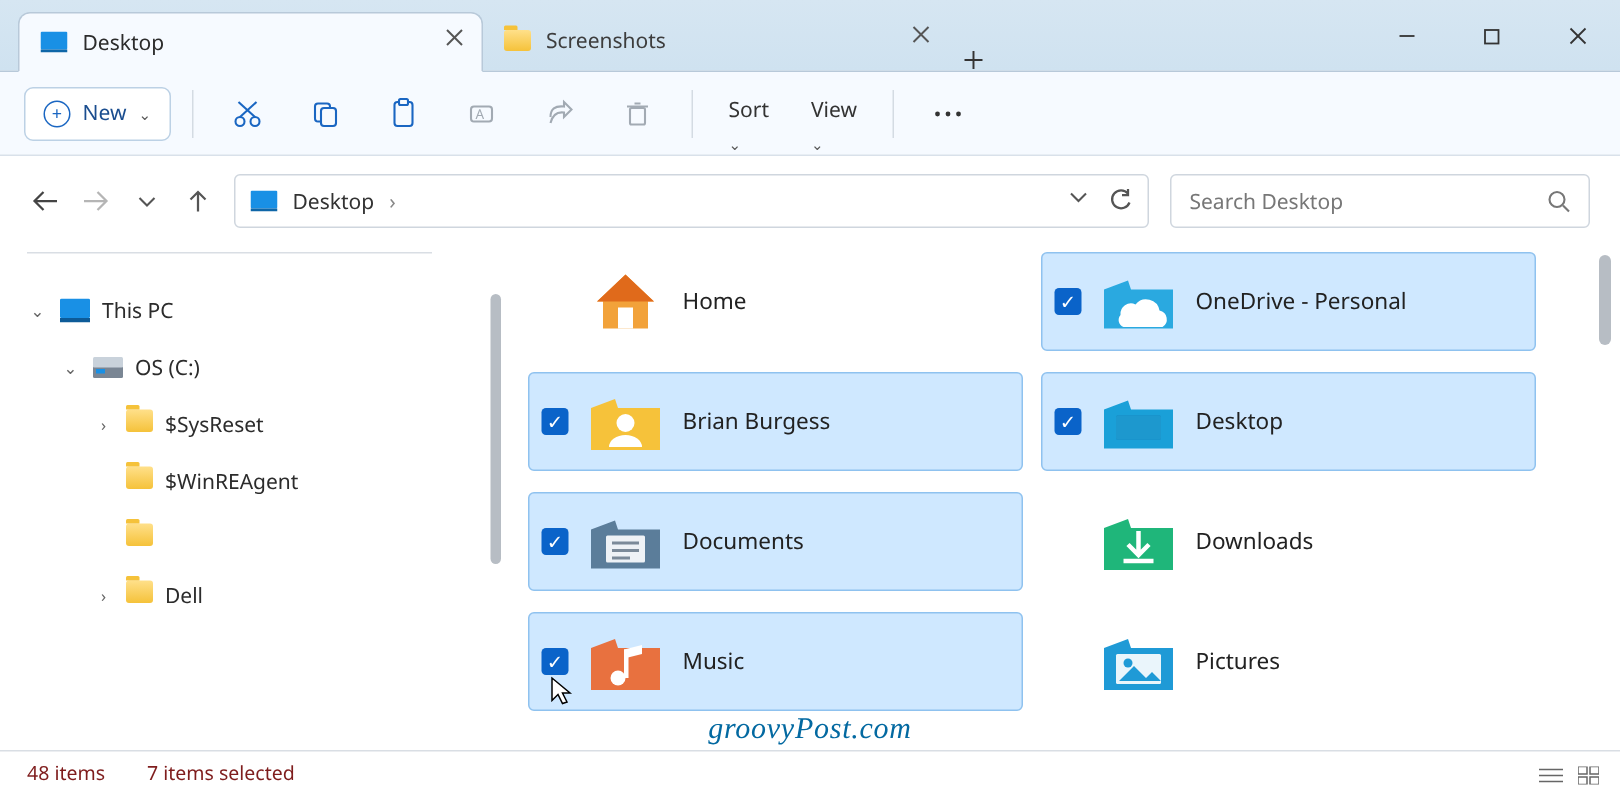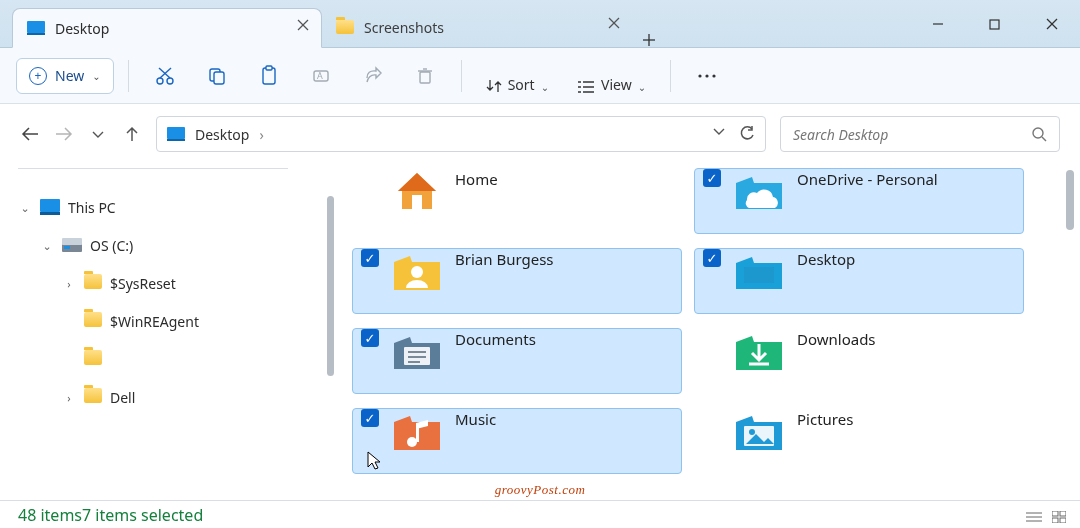--- a/index.html
+++ b/index.html
@@ -66,42 +66,41 @@
     background:#fff; display:flex; align-items:center; gap:8px;
     padding:0 12px; color:#1a4d8f;
   }
   .plus-circle {
     width:18px; height:18px; border:1.5px solid #1a66c2; border-radius:50%;
     display:flex; align-items:center; justify-content:center;
     font-size:12px; color:#1a66c2; line-height:1;
   }
   .tool-btn { width:44px; height:36px; display:flex; align-items:center; justify-content:center; color:#1a66c2; border-radius:4px; }
   .tool-btn.disabled { color:#a2aab3; }
-  .tool-label-btn { display:flex; align-items:flex-end; gap:6px; color:#333; padding:0 10px; height:36px; }
+  .tool-label-btn { display:flex; align-items:flex-start; gap:6px; color:#333; padding:0 10px; height:36px;flex-direction:column; }
   .caret { font-size:10px; color:#555; }
 
   
   .navrow {
     height: 60px; background:#fff;
     display:flex; align-items:center; gap:14px;
     padding: 0 20px;
   }
   .nav-arrow { width:20px; display:flex; justify-content:center; color:#555; }
   .nav-arrow.disabled { color:#b5b5b5; }
   .crumb-box {
     flex:1; height:36px; border:1px solid #cfd6de; border-radius:4px;
     display:flex; align-items:center; padding:0 10px; gap:10px; color:#333;
     position:relative;
   }
   .crumb-box .chev-refresh { position:absolute; right:10px; display:flex; gap:14px; color:#555;}
   .search-box {
     width:280px; height:36px; border:1px solid #cfd6de; border-radius:4px;
     display:flex; align-items:center; padding:0 12px; color:#777;
     justify-content:space-between;
-    font-style:italic;
   }
 
   
   .body {
     display:flex; height: calc(528px - 48px - 56px - 60px - 28px);
   }
   .sidebar { width:320px; padding:8px 6px 8px 14px; overflow:hidden; position:relative;}
   .sidebar::before {content:""; position:absolute; top:4px; left:18px; width:270px; height:1px; background:#d9dee4;}
   .tree-row {
     height:38px; display:flex; align-items:center; gap:8px;
@@ -114,44 +113,44 @@
   .folder-y::before{content:"";position:absolute;top:-3px;left:0;width:9px;height:3px;background:#f5c23a;border-radius:1px 1px 0 0;}
 
   .divider-v {
     width:22px; position:relative;
   }
   .divider-v::before{content:"";position:absolute;left:7px;top:32px;width:7px;height:180px;background:#b7bdc4;border-radius:4px;}
 
   .content { flex:1; padding:4px 10px 4px 10px; overflow:hidden; position:relative;}
   .grid { display:grid; grid-template-columns: 330px 330px; column-gap:12px; row-gap:14px; }
   .item {
-    height:66px; display:flex; align-items:flex-start; gap:12px;
+    height:66px; display:flex; align-items:center; gap:12px;
     padding:0 10px 0 8px; border-radius:4px; position:relative;
     border:1px solid transparent;
   }
   .item.selected { background:#cfe8ff; border-color:#8fc2ef; }
   .item .cb {
     width:18px; height:18px; border-radius:3px; display:flex; align-items:center; justify-content:center;
     visibility:hidden;
   }
   .item.selected .cb { visibility:visible; background:#0a63c9; color:#fff; font-size:13px; }
   .item .ic { width:52px; height:44px; display:flex; align-items:center; justify-content:center; }
   .item .lbl { font-size:15px; color:#222; }
 
   .scroll-right { position:absolute; right:6px; top:6px; width:8px; height:60px; background:#b7bdc4; border-radius:4px; }
 
   
   .status {
-    height:28px; display:flex; align-items:center; 
-    padding:0 18px; border-top:1px solid #d9dee4; color:#15803d; font-size:16px;
+    height:28px; display:flex; align-items:center; gap:28px;
+    padding:0 18px; border-top:1px solid #d9dee4; color:#7f1d1d; font-size:13px;
     background:#fff; justify-content:flex-start;
   }
   .status .view-icons{ position:absolute; right:14px; bottom:5px; display:flex; gap:10px; color:#555;}
 
-  .watermark {position:absolute; bottom:30px; left:50%; transform:translateX(-50%); font-style:italic; color:#c2410c; font-size:13px; letter-spacing:.5px; font-family:Georgia,serif; pointer-events:none;margin-top:32px;}
+  .watermark {position:absolute; bottom:30px; left:50%; transform:translateX(-50%); font-style:italic; color:#0369a1; font-size:20px; letter-spacing:.5px; font-family:Georgia,serif; pointer-events:none;margin-top:32px;}
 
   
   svg{display:block}
 </style>
 </head>
 <body>
 
 <div class="titlebar">
   <div class="tab active">
     <svg width="18" height="14">

